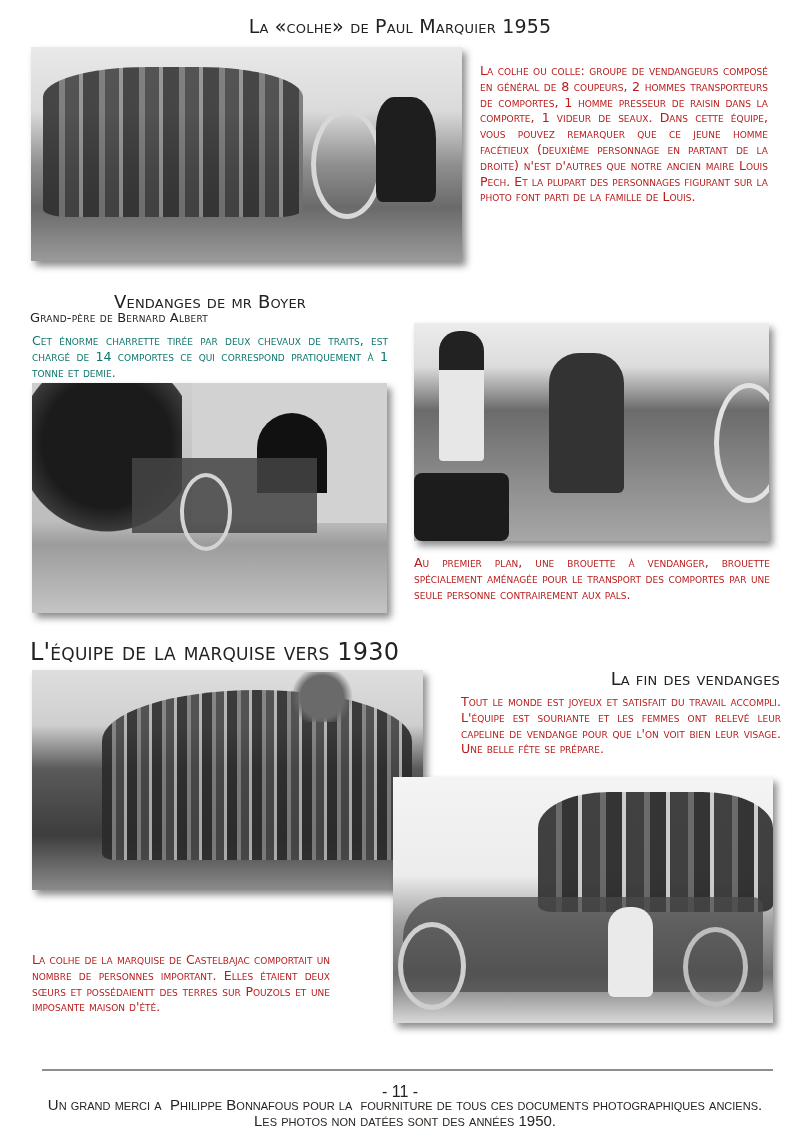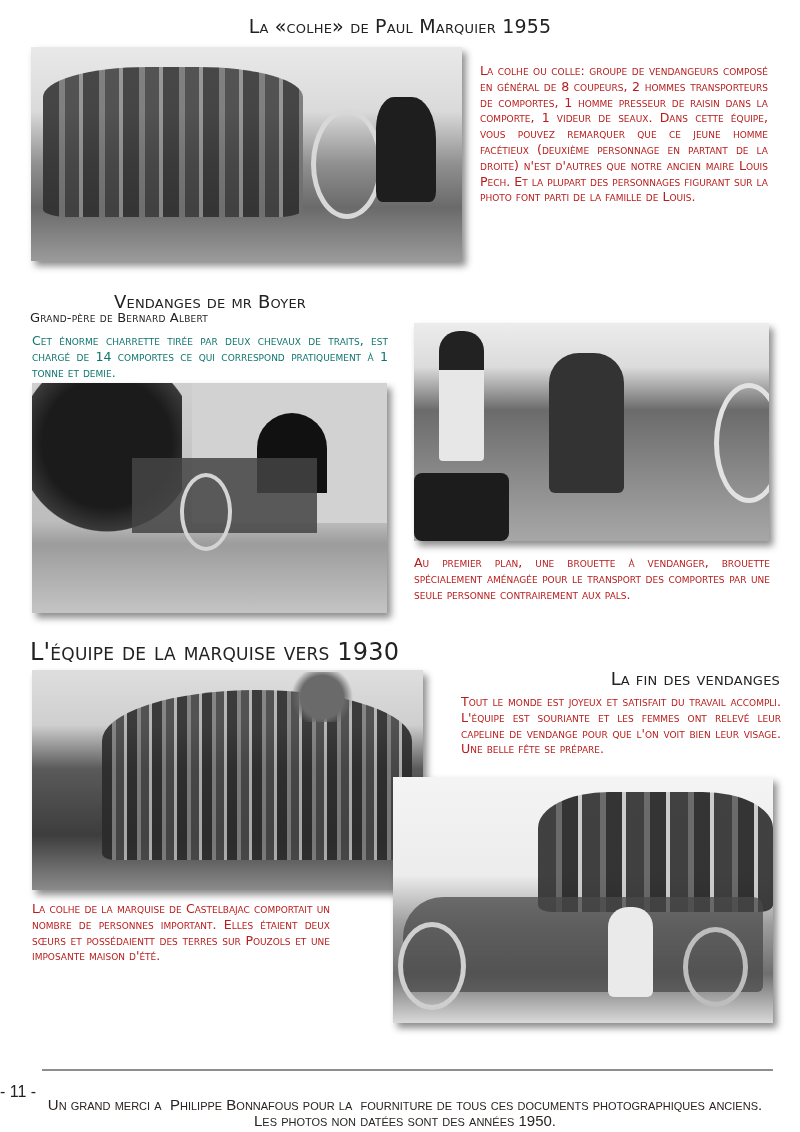--- a/index.html
+++ b/index.html
@@ -12,26 +12,26 @@
   .t-boyer { left: 30px; width: 360px; top: 292px; text-align: center; font-size: 18px; line-height: 19px; }
   .t-boyer-sub { left: 30px; width: 360px; top: 311px; text-align: left; font-size: 13px; line-height: 14px; }
   .t-marquise { left: 30px; width: 395px; top: 638px; text-align: left; font-size: 24px; }
   .t-fin { left: 440px; width: 340px; top: 668px; text-align: right; font-size: 18px; }
 
   .para { font-variant: small-caps; font-size: 12.6px; line-height: 15.8px; text-align: justify; color: #b91c1c; }
   .p1 { left: 480px; width: 288px; top: 63px; }
   .p-boyer { left: 32px; width: 356px; top: 333px; color: #0f766e; }
   .p-brouette { left: 414px; width: 356px; top: 555px; }
   .p-fin { left: 453px; width: 320px; top: 694px; margin-left: 8px; }
-  .p-marquise { left: 32px; width: 298px; top: 901px; }
+  .p-marquise { left: 32px; width: 298px; top: 952px; }
 
   .footer { left: 30px; width: 750px; top: 1065px; text-align: center; font-variant: small-caps;
             font-family: "Liberation Sans", sans-serif; font-size: 15px; line-height: 16px; color: #2a2420; margin-top: 32px; }
   .rule { left: 42px; width: 731px; top: 1069px; height: 1.5px; background: #8e8e8e; }
-  .pagenum { left: 0; width: 800px; top: 1083px; font-family: "Liberation Sans", sans-serif; font-size: 16px; color: #222; }
+  .pagenum { left: 0; width: 800px; top: 1083px; text-align: center; font-family: "Liberation Sans", sans-serif; font-size: 16px; color: #222; }
 
   .photo { position: absolute; box-shadow: 4px 5px 7px rgba(0,0,0,0.45); overflow: hidden; background: #888; }
   .photo .layer { position: absolute; }
 
   
   .ph1 { left: 31px; top: 47px; width: 431px; height: 214px;
          background: linear-gradient(180deg, #e9e9e9 0%, #dadada 30%, #8f8f8f 55%, #6a6a6a 75%, #9a9a9a 100%); }
   .ph1 .people { left: 12px; top: 20px; width: 260px; height: 150px;
          background: repeating-linear-gradient(90deg, #2b2b2b 0 16px, #6f6f6f 16px 22px, #3a3a3a 22px 36px, #8b8b8b 36px 40px); opacity: .85; border-radius: 40% 40% 10% 10% / 20% 20% 5% 5%; }
   .ph1 .wheel { left: 280px; top: 62px; width: 62px; height: 100px; border: 5px solid #d8d8d8; border-radius: 50%; }

